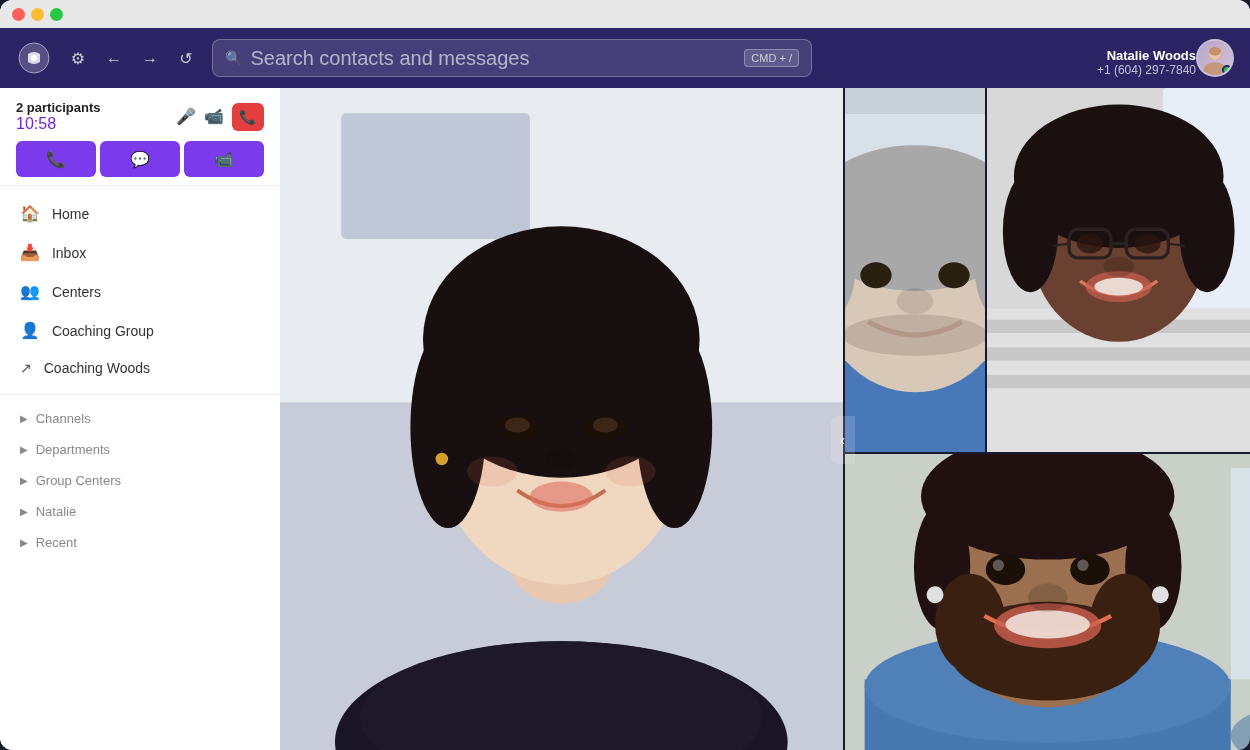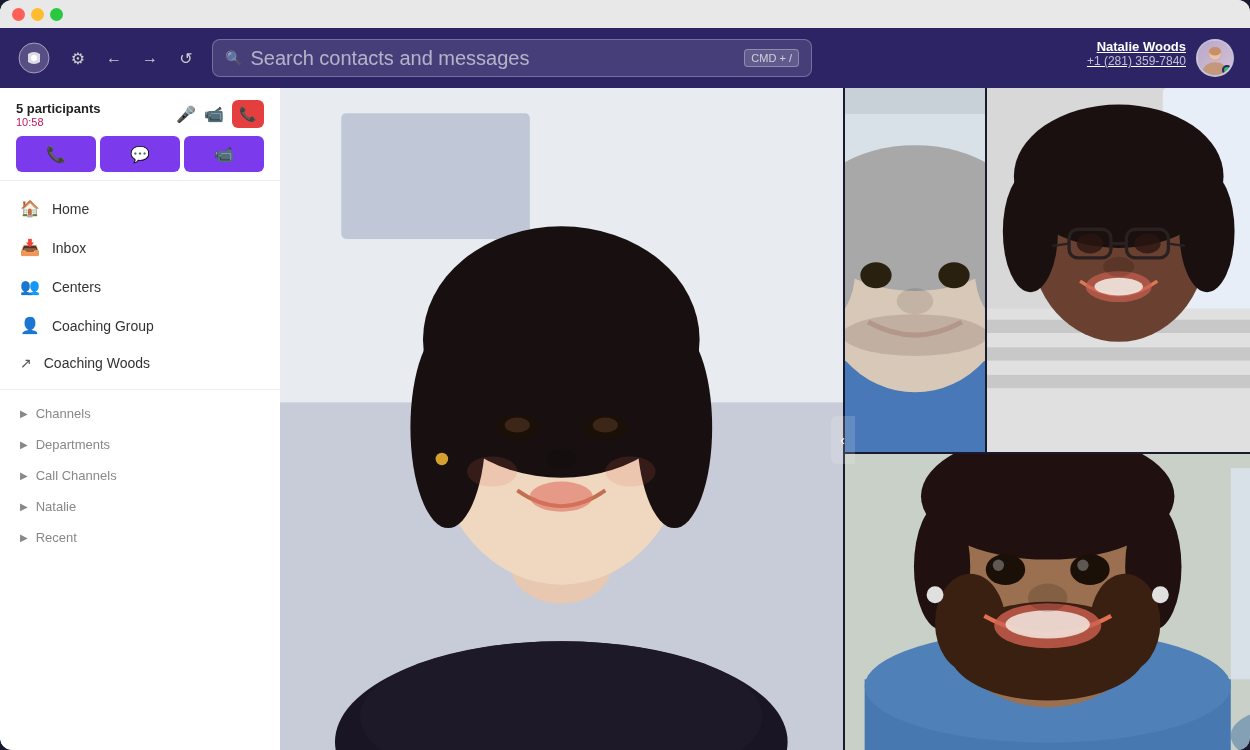--- a/index.html
+++ b/index.html
@@ -85,24 +85,22 @@
       background: rgba(255,255,255,0.15);
       color: rgba(255,255,255,0.7);
       font-size: 11px;
       padding: 2px 6px;
       border-radius: 4px;
       border: 1px solid rgba(255,255,255,0.3);
     }
     .user-info {
       margin-left: auto;
       display: flex;
-      align-items: flex-start;
-      gap: 10px;
+      align-items: flex-end;
       color: #fff;
-      text-decoration: underline;
     }
     .user-text { text-align: right; }
     .user-name { font-size: 13px; font-weight: 600; }
     .user-phone { font-size: 12px; color: rgba(255,255,255,0.7); }
     .user-avatar {
       width: 38px;
       height: 38px;
       border-radius: 50%;
       background: linear-gradient(135deg, #a0a0c0, #c0b0d0);
       overflow: hidden;
@@ -158,21 +156,21 @@
       padding: 12px 16px 8px;
       border-bottom: 1px solid #eee;
     }
     .call-meta {
       display: flex;
       justify-content: space-between;
       align-items: center;
       margin-bottom: 8px;
     }
     .call-participants { font-size: 13px; font-weight: 600; color: #222; }
-    .call-time { font-size: 11px; color: #be185d; }
+    .call-time { font-size: 16px; color: #6d28d9; }
     .call-icons { display: flex; gap: 8px; align-items: center; }
     .call-icon-btn {
       background: none;
       border: none;
       cursor: pointer;
       color: #555;
       font-size: 16px;
     }
     .end-call-btn {
       background: #e53e3e;
@@ -366,21 +364,21 @@
       <button class="nav-btn">↺</button>
     </div>
     <div class="search-bar">
       <span style="color: rgba(255,255,255,0.6); font-size: 14px;">🔍</span>
       <input type="text" placeholder="Search contacts and messages" style="">
       <span class="search-shortcut">CMD + /</span>
     </div>
     <div class="user-info">
       <div class="user-text">
         <div class="user-name">Natalie Woods</div>
-        <div class="user-phone">+1 (281) 359-7840</div>
+        <div class="user-phone">+1 (604) 297-7840</div>
       </div>
       <div class="user-avatar">
         <div class="avatar-img">
           <svg viewBox="0 0 40 40" width="38" height="38">
             <circle cx="20" cy="15" r="8" fill="#d4a89a"></circle>
             <ellipse cx="20" cy="35" rx="14" ry="10" fill="#c4987a"></ellipse>
             <circle cx="20" cy="15" r="7" fill="#e8c4b0"></circle>
             <ellipse cx="20" cy="12" rx="7" ry="5" fill="#c8906a"></ellipse>
           </svg>
         </div>
@@ -389,21 +387,21 @@
     </div>
   </div>
 
   <div class="main-layout">
 
     <div class="sidebar">
 
       <div class="call-status">
         <div class="call-meta">
           <div>
-            <div class="call-participants">5 participants</div>
+            <div class="call-participants">2 participants</div>
             <div class="call-time">10:58</div>
           </div>
           <div class="call-icons">
             <button class="call-icon-btn">🎤</button>
             <button class="call-icon-btn">📹</button>
             <button class="end-call-btn">
               <span>📞</span>
             </button>
           </div>
         </div>
@@ -441,21 +439,21 @@
         <div class="section-header">
           <span class="arrow">▶</span>
           <span>Channels</span>
         </div>
         <div class="section-header">
           <span class="arrow">▶</span>
           <span>Departments</span>
         </div>
         <div class="section-header">
           <span class="arrow">▶</span>
-          <span>Call Channels</span>
+          <span>Group Centers</span>
         </div>
         <div class="section-header">
           <span class="arrow">▶</span>
           <span>Natalie</span>
         </div>
         <div class="section-header">
           <span class="arrow">▶</span>
           <span>Recent</span>
         </div>
       </div>

